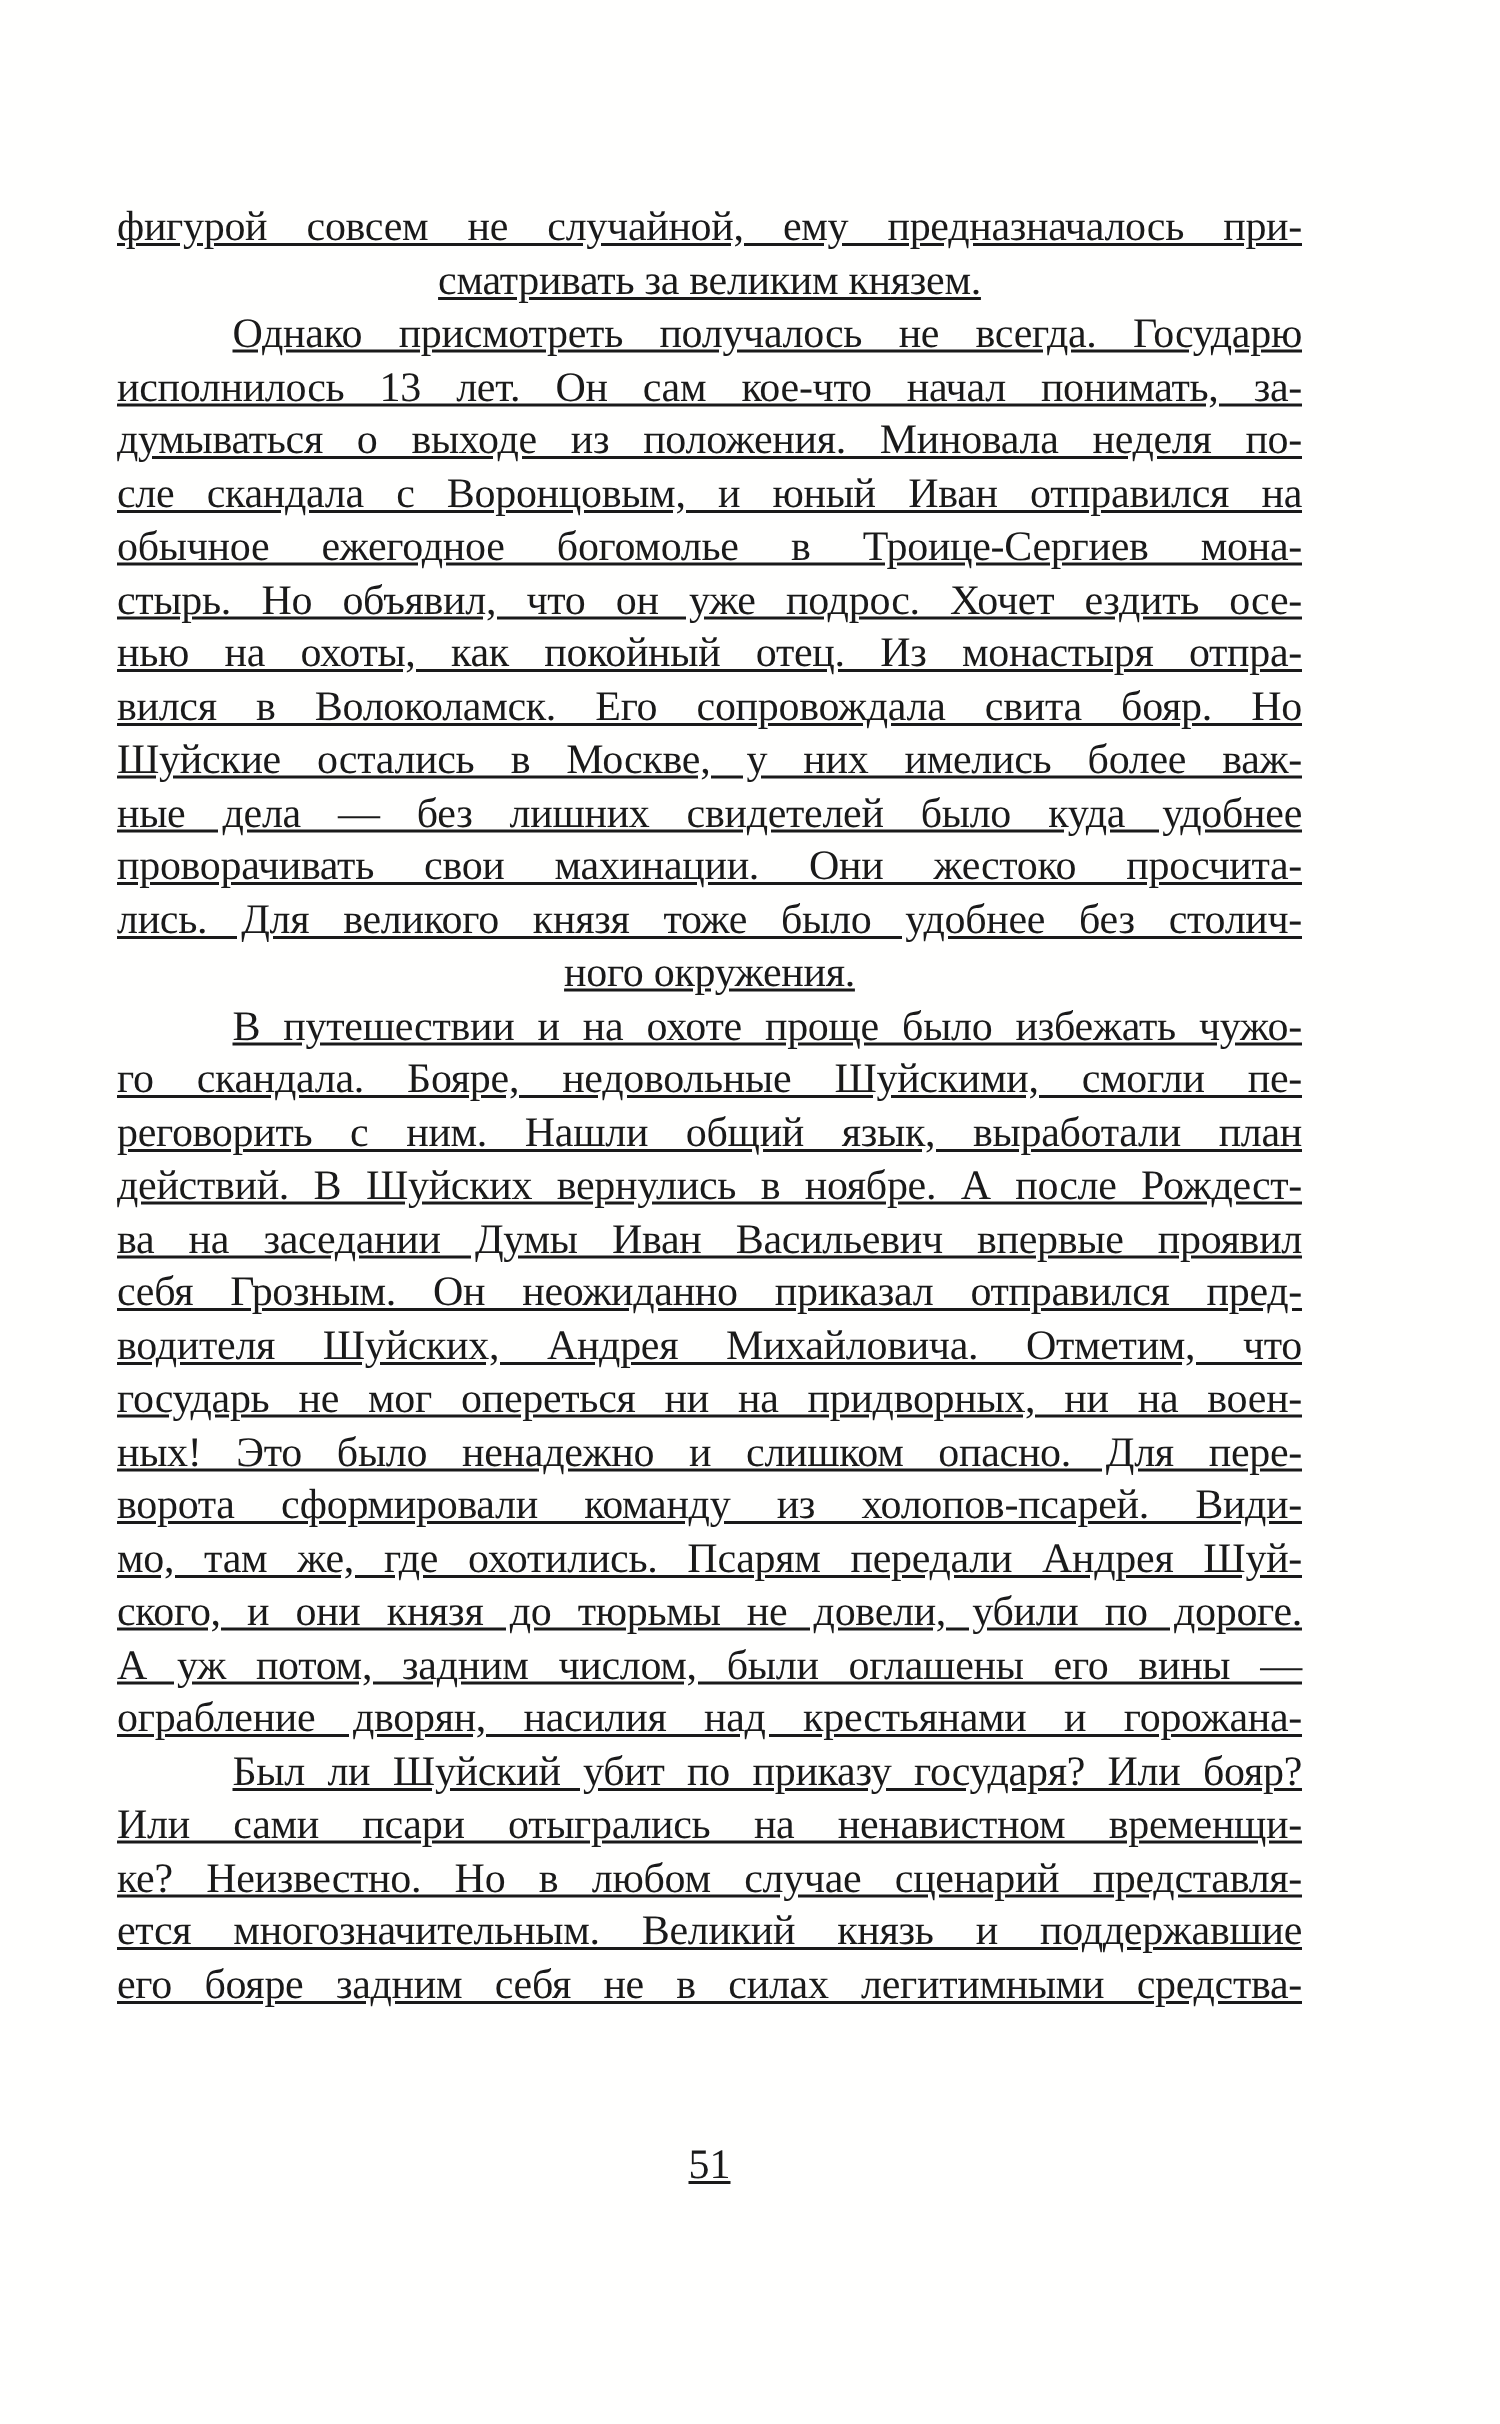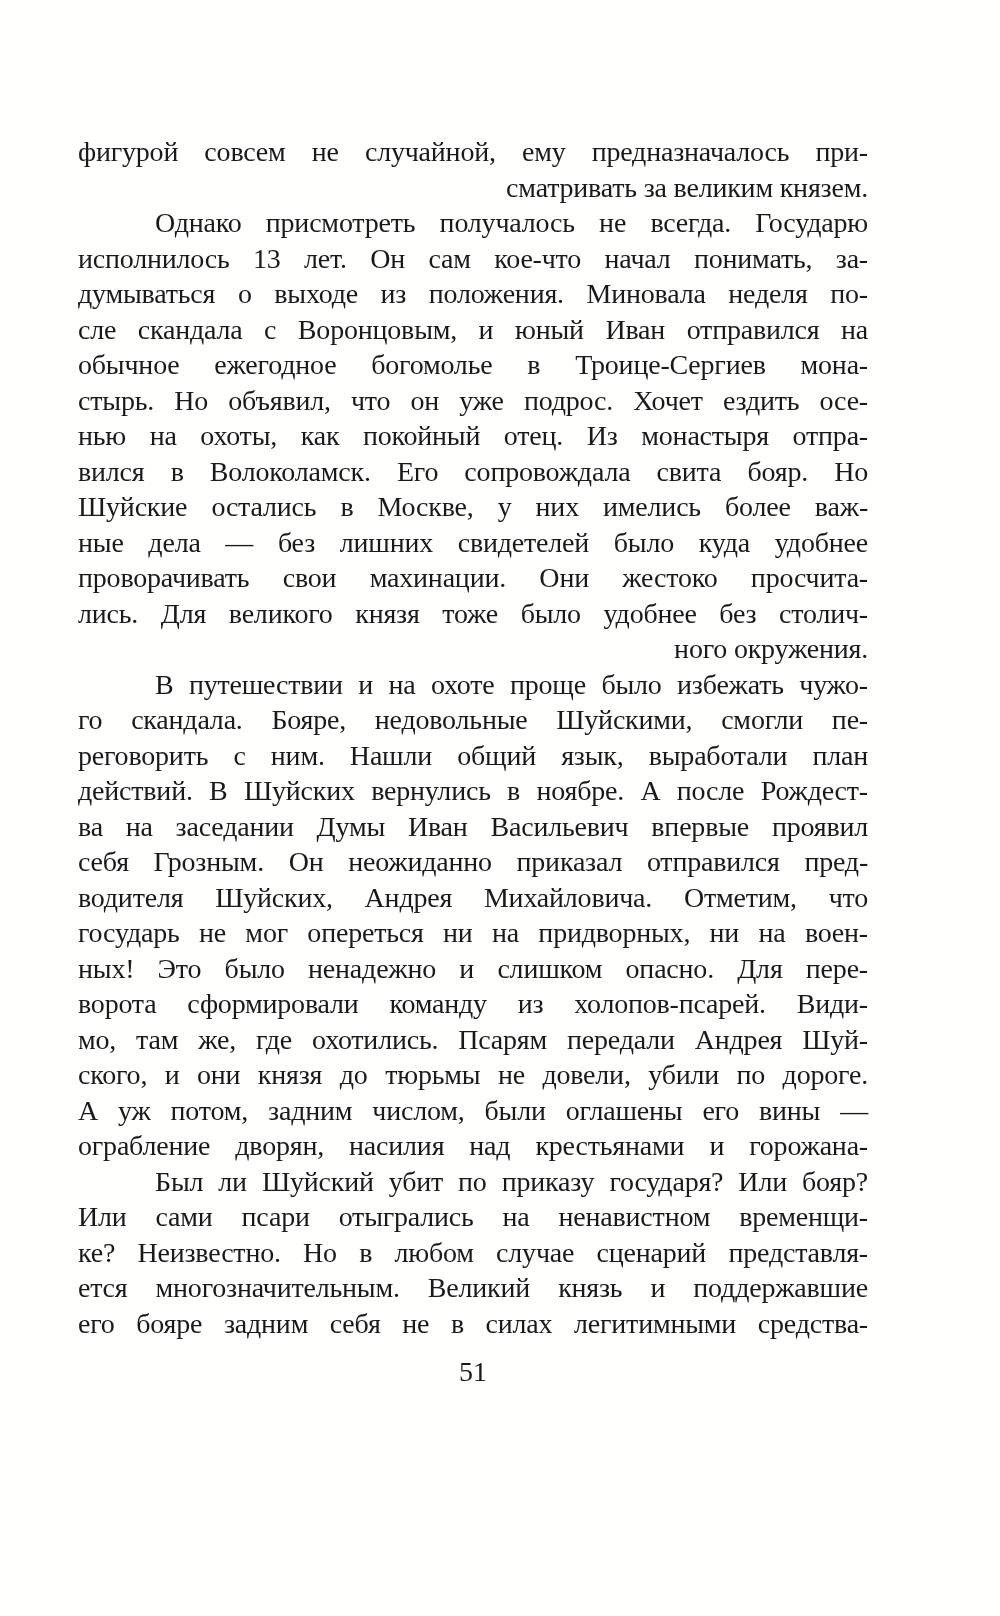--- a/index.html
+++ b/index.html
@@ -18,41 +18,42 @@
   }
   .text-block {
     position: absolute;
     left: 78px;
     top: 134px;
     width: 790px;
     font-size: 28px;
     line-height: 35.5px;
     letter-spacing: -0.2px;
   }
-  .paragraph { margin: 0; padding: 0; }
+  .paragraph { margin: 0; padding: 0; text-decoration: underline; }
   .line {
-    text-align: right;
+    text-align: center;
     min-height: 35.5px;
   }
   .line.j {
     text-align: justify;
     text-align-last: justify;
   }
   .line.indent {
     text-indent: 77px;
   }
   .folio {
     position: absolute;
     left: 78px;
-    top: 1356px;
+    top: 1428px;
     width: 790px;
     text-align: center;
     font-size: 28px;
     line-height: 32px;
     color: #1a1a1a;
+    text-decoration: underline;
   }
 </style>
 </head>
 <body>
 
 <div class="book-page">
   <main class="text-block">
       <div class="paragraph">
         <div class="line j">фигурой совсем не случайной, ему предназначалось при-</div>
         <div class="line">сматривать за великим князем.</div>

